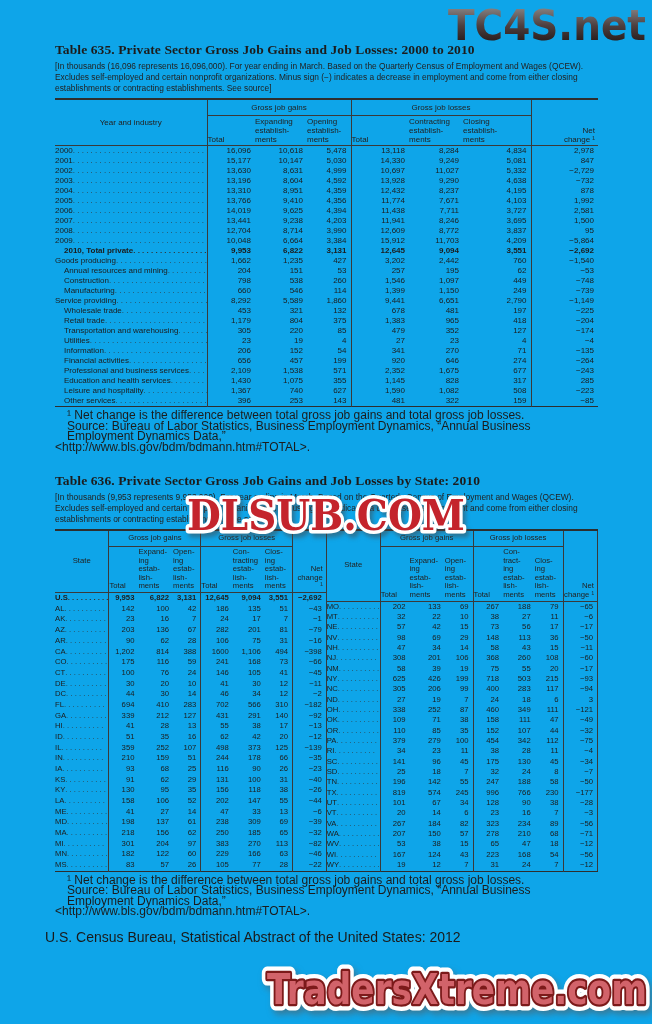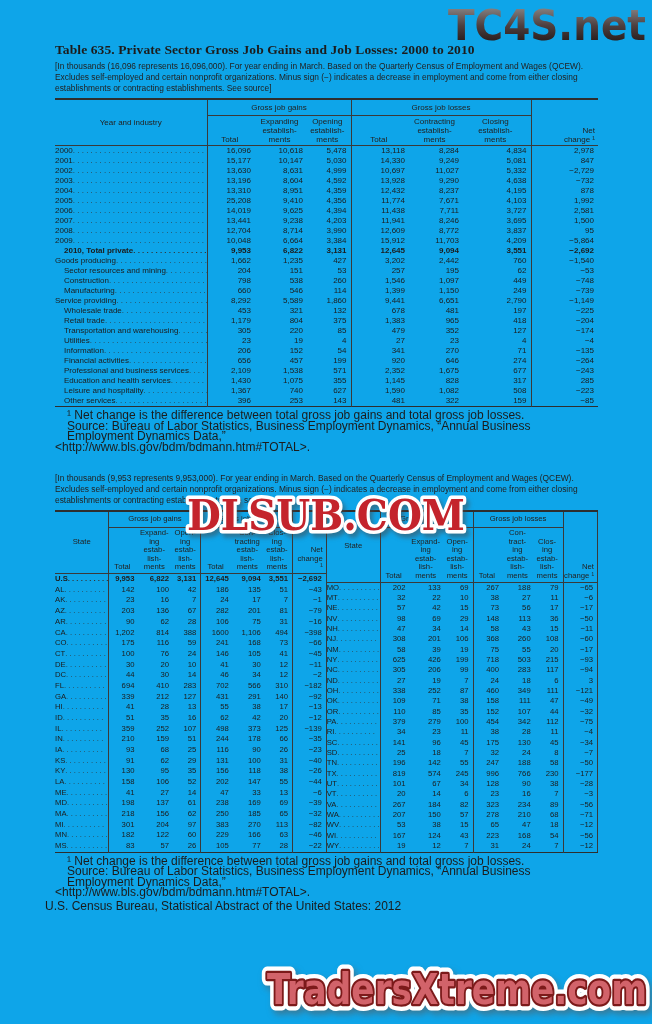--- a/index.html
+++ b/index.html
@@ -12,21 +12,21 @@
              letter-spacing:.1px;margin:0 0 3px 0;}
   .tbl-note{font-size:8.4px;line-height:11px;margin:0 0 4px 0;color:#222;}
 
   
   table{border-collapse:collapse;table-layout:fixed;width:100%;
         border-top:2px solid #2e2e2e;border-bottom:1.5px solid #2e2e2e;}
   th,td{padding:0;font-weight:normal;}
   thead th{font-size:8px;line-height:9px;color:#222;}
   th.grp{text-align:center;vertical-align:middle;border-left:1px solid #3a3a3a;
          border-bottom:1px solid #3a3a3a;height:15px;}
-  th.colh{vertical-align:bottom;text-align:center;padding:1px 3px 1px 0;white-space:pre-line;}
+  th.colh{vertical-align:bottom;text-align:left;padding:1px 3px 1px 0;white-space:pre-line;}
   th.bl, td.bl{border-left:1px solid #3a3a3a;}
   th.stub{vertical-align:middle;text-align:center;}
   th.neth{vertical-align:bottom;text-align:right;padding:0 3px 1px 0;white-space:pre-line;
           border-left:1px solid #3a3a3a;}
   thead tr.cols th{border-bottom:1px solid #3a3a3a;}
   th.stub, th.neth{border-bottom:1px solid #3a3a3a;}
 
   tbody td{font-size:8px;line-height:10px;white-space:nowrap;overflow:hidden;}
   tbody td.num{text-align:right;padding-right:4px;}
   tbody tr.bold td{font-weight:bold;}
@@ -44,21 +44,21 @@
   .t636-wrap thead th{font-size:7.7px;line-height:8.6px;}
   .t636-wrap tbody td{font-size:7.7px;line-height:10.35px;}
   .t636-wrap td.lbl .dots::after{content:" . . . . . . . . . .";}
 
   
   .footnotes{margin-top:3px;font-size:12px;line-height:10.5px;}
   .fn-indent{padding-left:12px;}
 
   
   .pf-right{margin-top:47px;text-align:right;font-size:10.5px;color:#1a1a1a;}
-  .pf-left{font-size:12px;color:#1a1a1a;margin-top:1px;margin-left:-10px;}
+  .pf-left{font-size:14px;color:#1a1a1a;margin-top:12px;margin-left:-10px;}
 
   .spacer-635-636{height:21px;}
 
   
   .wm{position:absolute;pointer-events:none;}
   #wm-top{top:0;right:0;}
   #wm-mid{top:483px;left:176px;}
   #wm-bot{top:956px;left:258px;}
 </style>
 </head>
@@ -183,21 +183,21 @@
             <td class="num c5">4,195</td>
             <td class="num c6 bl">878</td>
           </tr>
           <tr>
             <td class="lbl ind0">
               <div class="lw">
                 <span class="t">2005</span>
                 <span class="dots"></span>
               </div>
             </td>
-            <td class="num c0 bl">25,208</td>
+            <td class="num c0 bl">13,766</td>
             <td class="num c1">9,410</td>
             <td class="num c2">4,356</td>
             <td class="num c3 bl">11,774</td>
             <td class="num c4">7,671</td>
             <td class="num c5">4,103</td>
             <td class="num c6 bl">1,992</td>
           </tr>
           <tr>
             <td class="lbl ind0">
               <div class="lw">
@@ -284,21 +284,21 @@
             <td class="num c1">1,235</td>
             <td class="num c2">427</td>
             <td class="num c3 bl">3,202</td>
             <td class="num c4">2,442</td>
             <td class="num c5">760</td>
             <td class="num c6 bl">−1,540</td>
           </tr>
           <tr>
             <td class="lbl ind1">
               <div class="lw">
-                <span class="t">Sector resources and mining</span>
+                <span class="t">Annual resources and mining</span>
                 <span class="dots"></span>
               </div>
             </td>
             <td class="num c0 bl">204</td>
             <td class="num c1">151</td>
             <td class="num c2">53</td>
             <td class="num c3 bl">257</td>
             <td class="num c4">195</td>
             <td class="num c5">62</td>
             <td class="num c6 bl">−53</td>
@@ -502,20 +502,21 @@
     </table>
 
     <div class="footnotes">
       <div class="fn-indent">¹ Net change is the difference between total gross job gains and total gross job losses.</div>
       <div class="fn-indent">Source: Bureau of Labor Statistics, Business Employment Dynamics, “Annual Business Employment Dynamics Data,”</div>
       <div>&lt;http://www.bls.gov/bdm/bdmann.htm#TOTAL&gt;.</div>
     </div>
 
     <div class="spacer-635-636"></div>
 
+    <h1 class="tbl-title">Table 636. Private Sector Gross Job Gains and Job Losses by State: 2010</h1>
     <p class="tbl-note">[In thousands (9,953 represents 9,953,000). For year ending in March. Based on the Quarterly Census of Employment and Wages (QCEW). Excludes self-employed and certain nonprofit organizations. Minus sign (−) indicates a decrease in employment and come from either closing establishments or contracting establishments. See source]</p>
 
     <div class="t636-wrap">
 
       <table class="half-left">
         <colgroup>
           <col style="width:34px">
             <col style="width:34px">
             <col style="width:37px">
             <col style="width:30px">
@@ -877,21 +878,21 @@
               <td class="lbl ind0">
                 <div class="lw">
                   <span class="t">MD</span>
                   <span class="dots"></span>
                 </div>
               </td>
               <td class="num c0 bl">198</td>
               <td class="num c1">137</td>
               <td class="num c2">61</td>
               <td class="num c3 bl">238</td>
-              <td class="num c4">169</td>
+              <td class="num c4">309</td>
               <td class="num c5">69</td>
               <td class="num c6 bl">−39</td>
             </tr>
             <tr>
               <td class="lbl ind0">
                 <div class="lw">
                   <span class="t">MA</span>
                   <span class="dots"></span>
                 </div>
               </td>

